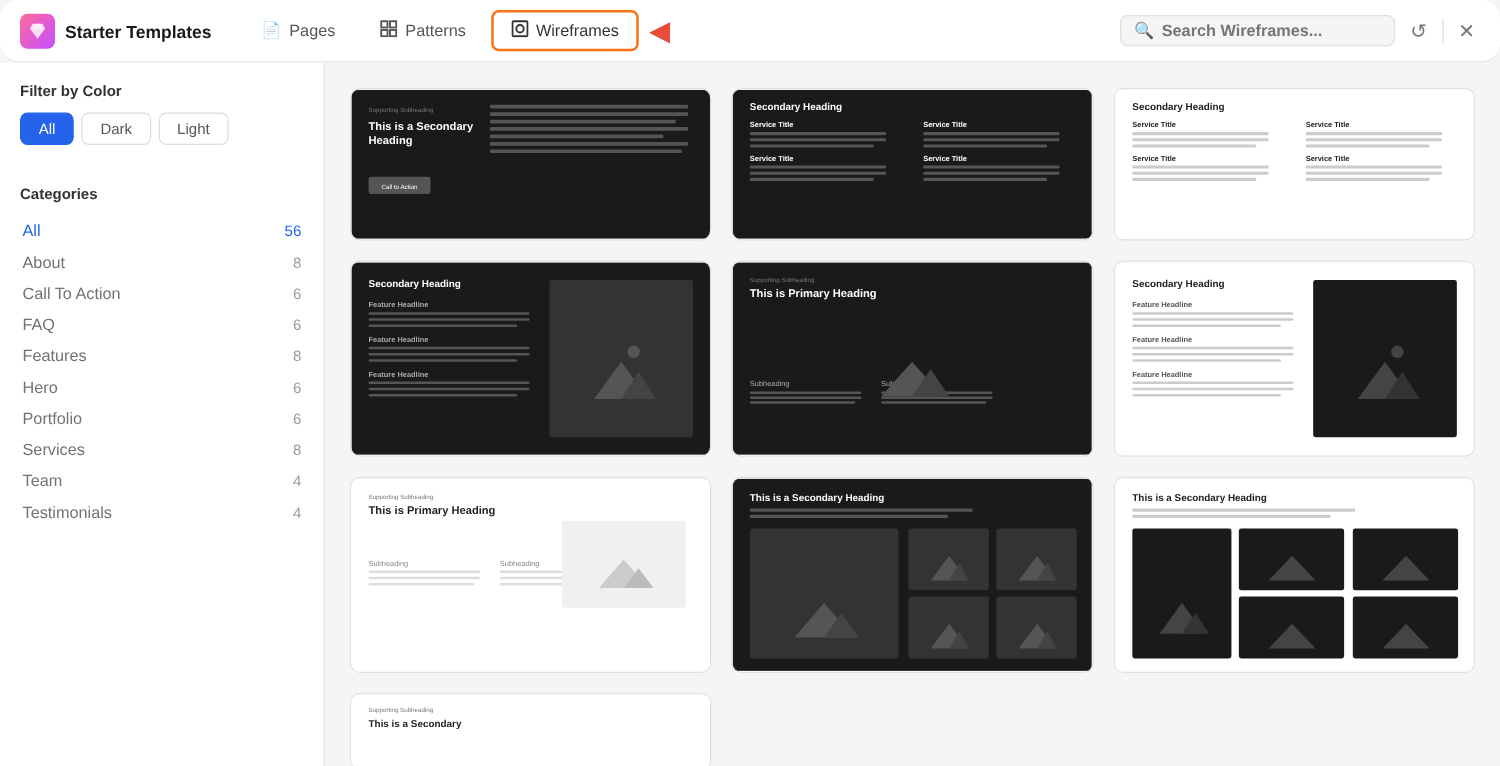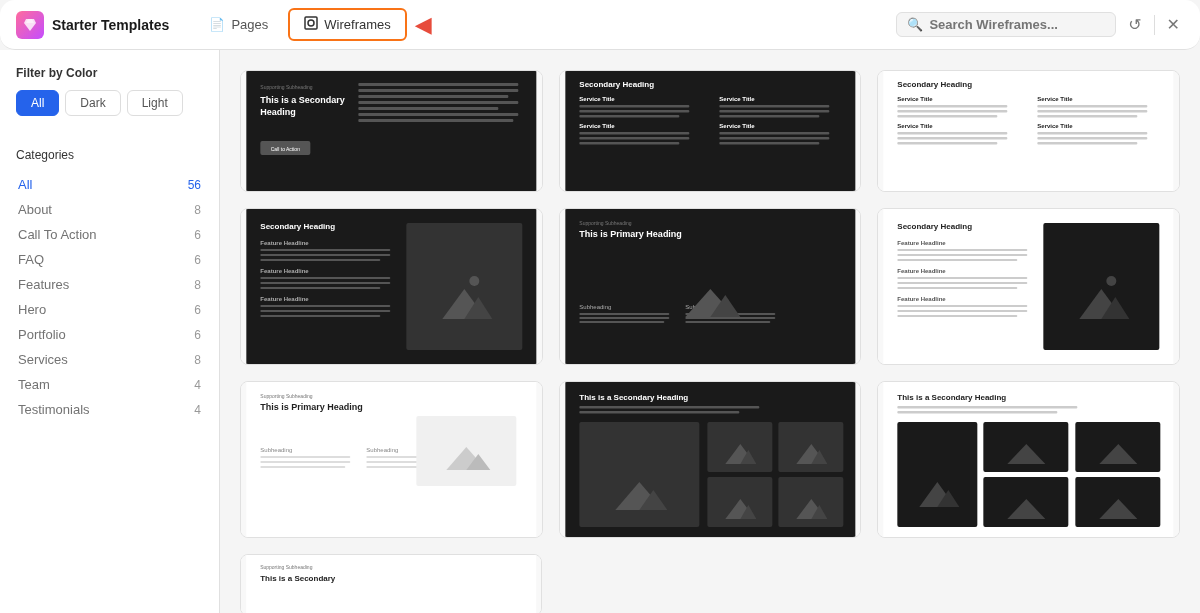--- a/index.html
+++ b/index.html
@@ -13,28 +13,28 @@
     .search-area { display: flex; align-items: center; background: #f5f5f5; border: 1px solid #e0e0e0; border-radius: 6px; padding: 4px 10px; gap: 6px; width: 220px; }
     .search-input { border: none; background: transparent; outline: none; font-size: 13px; color: #666; width: 100%; font-weight: bold; }
     .header-actions { display: flex; align-items: center; gap: 8px; margin-left: 8px; color: #777; }
     .header-btn { background: none; border: none; cursor: pointer; padding: 4px; color: #777; font-size: 16px; display: flex; align-items: center; justify-content: center; }
     .divider-v { width: 1px; height: 20px; background: #ddd; }
 
     
     .body { display: flex; flex: 1; overflow: hidden; }
 
     
-    .sidebar { width: 220px; background: #fff; border-right: 1px solid #e0e0e0; padding: 16px; overflow-y: auto; flex-shrink: 0; }
+    .sidebar { width: 260px; background: #fff; border-right: 1px solid #e0e0e0; padding: 16px; overflow-y: auto; flex-shrink: 0; }
     .filter-section { margin-bottom: 20px; }
     .section-label { font-size: 12px; font-weight: 600; color: #333; margin-bottom: 10px; }
     .color-filters { display: flex; gap: 6px; }
     .color-btn { padding: 5px 14px; border-radius: 6px; font-size: 12px; border: 1px solid #ddd; cursor: pointer; background: #fff; color: #555; }
     .color-btn.active { background: #2563eb; color: #fff; border-color: #2563eb; }
     .categories-section { }
-    .categories-label { font-size: 12px; font-weight: 400; color: #333; margin-bottom: 10px; margin-top: 32px; }
+    .categories-label { font-size: 12px; font-weight: 700; color: #333; margin-bottom: 10px; margin-top: 32px; }
     .cat-item { display: flex; align-items: center; justify-content: space-between; padding: 5px 2px; cursor: pointer; border-radius: 4px; }
     .cat-name { font-size: 13px; color: #737373; }
     .cat-name.active { color: #2563eb; font-weight: 500; }
     .cat-count { font-size: 12px; color: #999; }
     .cat-count.active { color: #2563eb; }
 
     
     .main { flex: 1; overflow-y: auto; padding: 20px; background: #f5f5f5; }
     .grid { display: grid; grid-template-columns: repeat(3, 1fr); gap: 16px; }
     .template-card { background: #fff; border-radius: 8px; overflow: hidden; border: 1px solid #e0e0e0; cursor: pointer; transition: box-shadow 0.2s; }
@@ -52,20 +52,31 @@
           <path d="M6 2h4l2 4H4z" opacity="0.5"></path>
         </svg>
     </div>
     <span class="app-title">Starter Templates</span>
   </div>
 
   <nav class="nav-tabs">
     <div class="nav-tab">
       <span style="font-size:13px;">📄</span>
       <span>Pages</span>
+    </div>
+    <div class="nav-tab">
+      <span style="font-size:13px;">
+        <svg width="14" height="14" viewBox="0 0 14 14" fill="none" stroke="#555" stroke-width="1.5">
+            <rect x="1" y="1" width="5" height="5"></rect>
+            <rect x="8" y="1" width="5" height="5"></rect>
+            <rect x="1" y="8" width="5" height="5"></rect>
+            <rect x="8" y="8" width="5" height="5"></rect>
+          </svg>
+      </span>
+      <span>Patterns</span>
     </div>
     <div class="nav-tab active" style="border:2px solid #f97316;">
       <span style="font-size:13px;">
         <svg width="14" height="14" viewBox="0 0 14 14" fill="none" stroke="#333" stroke-width="1.5">
             <rect x="1" y="1" width="12" height="12" rx="1"></rect>
             <circle cx="7" cy="7" r="3"></circle>
           </svg>
       </span>
       <span style="font-weight:500;color:#333;">Wireframes</span>
     </div>

